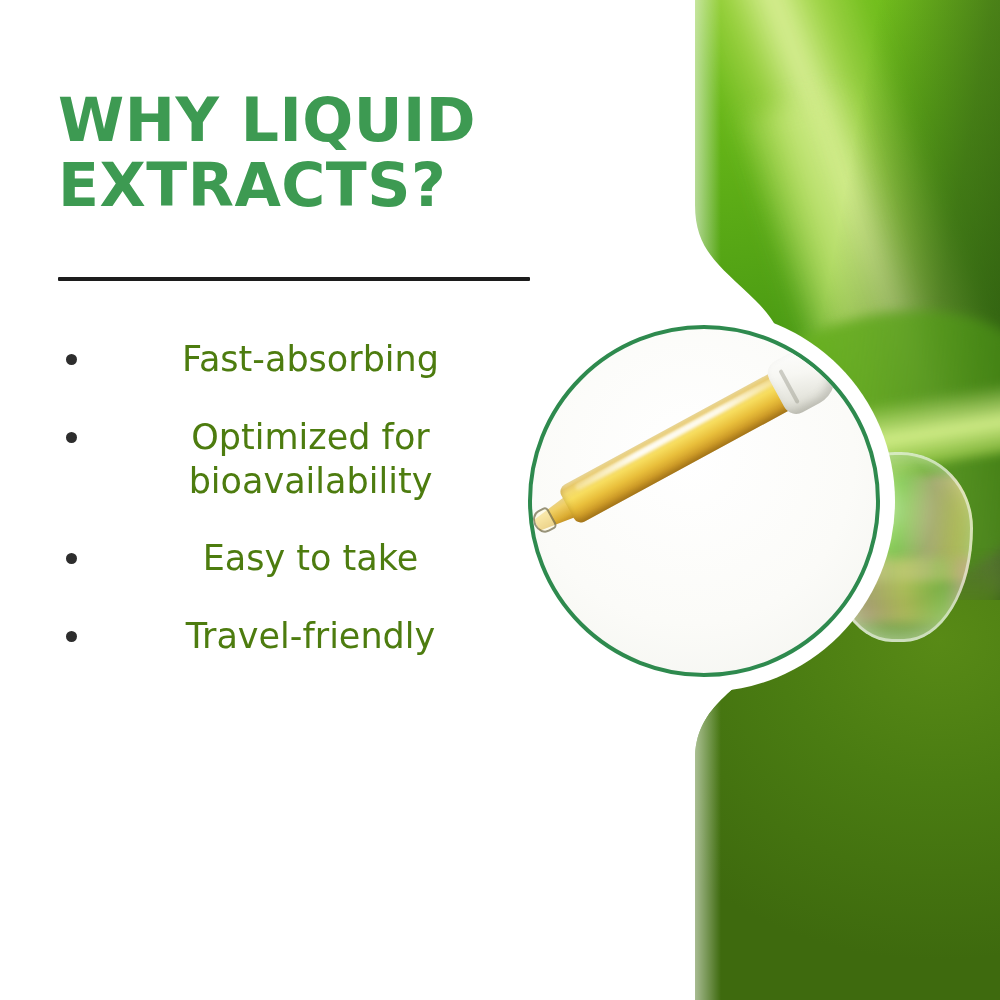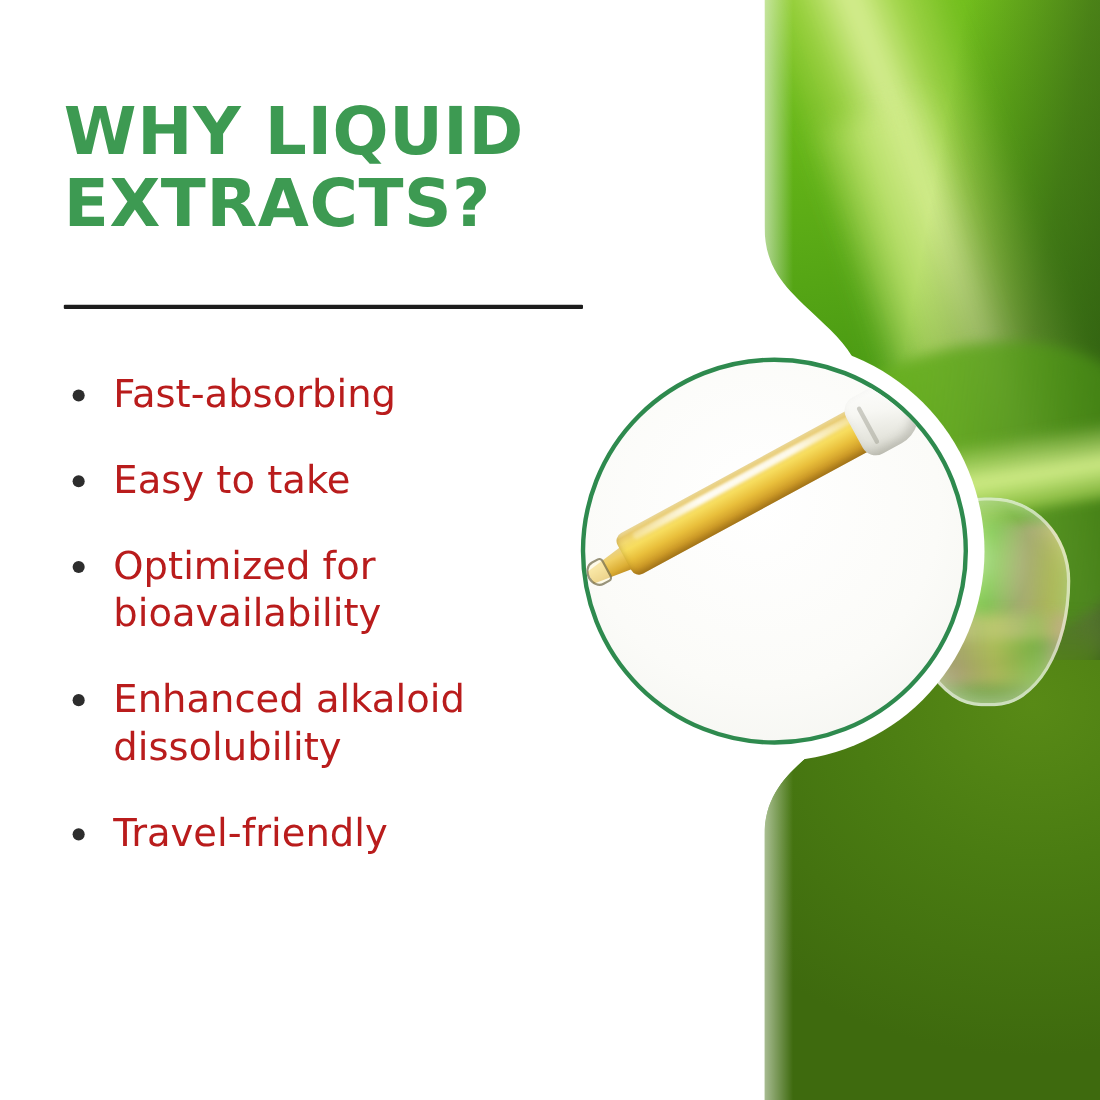--- a/index.html
+++ b/index.html
@@ -63,21 +63,22 @@
     list-style: none;
   }
   .benefit-item {
     position: relative;
     padding-left: 45px;
     margin-bottom: 34px;
     font-family: "DejaVu Sans", "Liberation Sans", sans-serif;
     font-size: 35px;
     line-height: 1.25;
     font-weight: 400;
-    color: #b91c1c;
+    color: #4d7c0f;
+    text-align: center;
   }
   .benefit-item:last-child { margin-bottom: 3px; }
   .benefit-item .dot {
     position: absolute;
     left: 8px;
     top: 16px;
     width: 11px;
     height: 11px;
     border-radius: 50%;
     background: #2d2d2d;
@@ -392,32 +393,28 @@
 
     <ul class="benefits">
 
       <li class="benefit-item">
         <span class="dot"></span>
         <span>Fast-absorbing</span>
       </li>
 
       <li class="benefit-item">
         <span class="dot"></span>
+        <span>Optimized for bioavailability</span>
+      </li>
+
+      <li class="benefit-item">
+        <span class="dot"></span>
         <span>Easy to take</span>
       </li>
 
-      <li class="benefit-item">
-        <span class="dot"></span>
-        <span>Optimized for bioavailability</span>
-      </li>
-
-      <li class="benefit-item">
-        <span class="dot"></span>
-        <span>Enhanced alkaloid dissolubility</span>
-      </li>
 
       <li class="benefit-item">
         <span class="dot"></span>
         <span>Travel-friendly</span>
       </li>
 
     </ul>
   </div>
 
   <div class="photo-panel">

